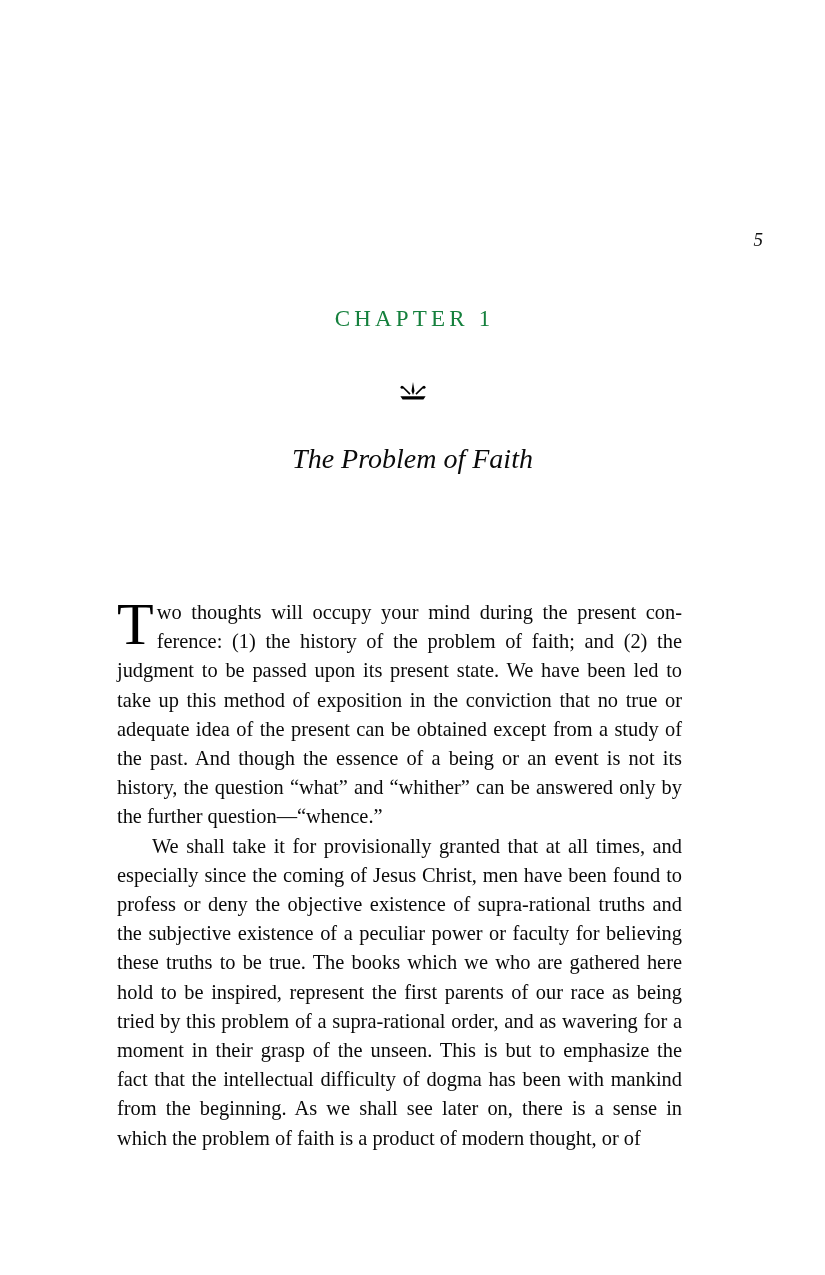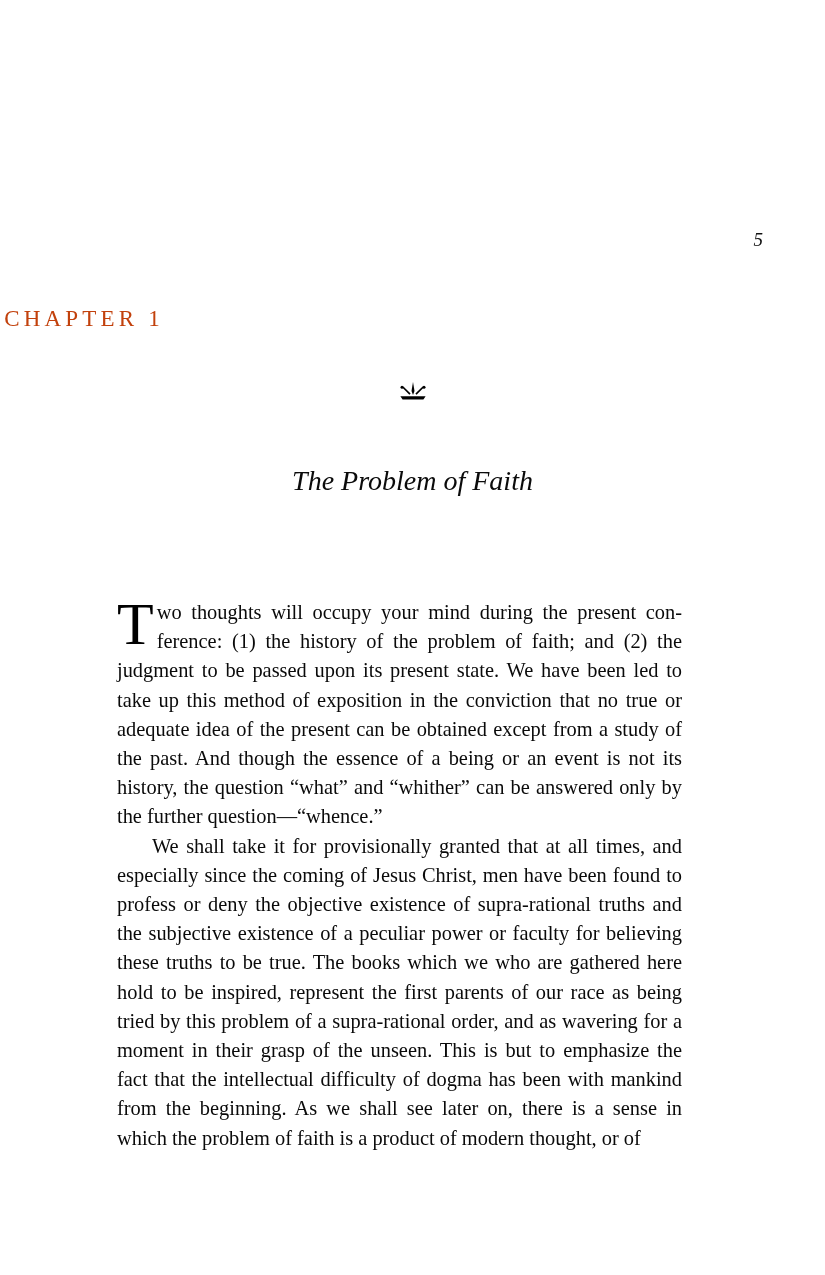--- a/index.html
+++ b/index.html
@@ -32,44 +32,45 @@
     line-height: 1;
     color: #111111;
   }
 
   
   .chapter-label {
     position: absolute;
     top: 305px;
     left: 0;
     width: 825px;
+    text-align: center;
     font-size: 23px;
     letter-spacing: 4.2px;
     text-indent: 4.2px;
     line-height: 1.2;
-    color: #c2410c;
+    color: #15803d;
   }
 
   
   .ornament-wrap {
     position: absolute;
     top: 378px;
     left: 0;
     width: 825px;
     display: flex;
     justify-content: center;
     align-items: center;
     height: 28px;
   }
   .ornament-wrap svg { display: block; }
 
   
   .chapter-title {
     position: absolute;
-    top: 464px;
+    top: 442px;
     left: 0;
     width: 825px;
     text-align: center;
     font-style: italic;
     font-size: 28px;
     line-height: 1.2;
     color: #0b0b0b;
   }
 
   

